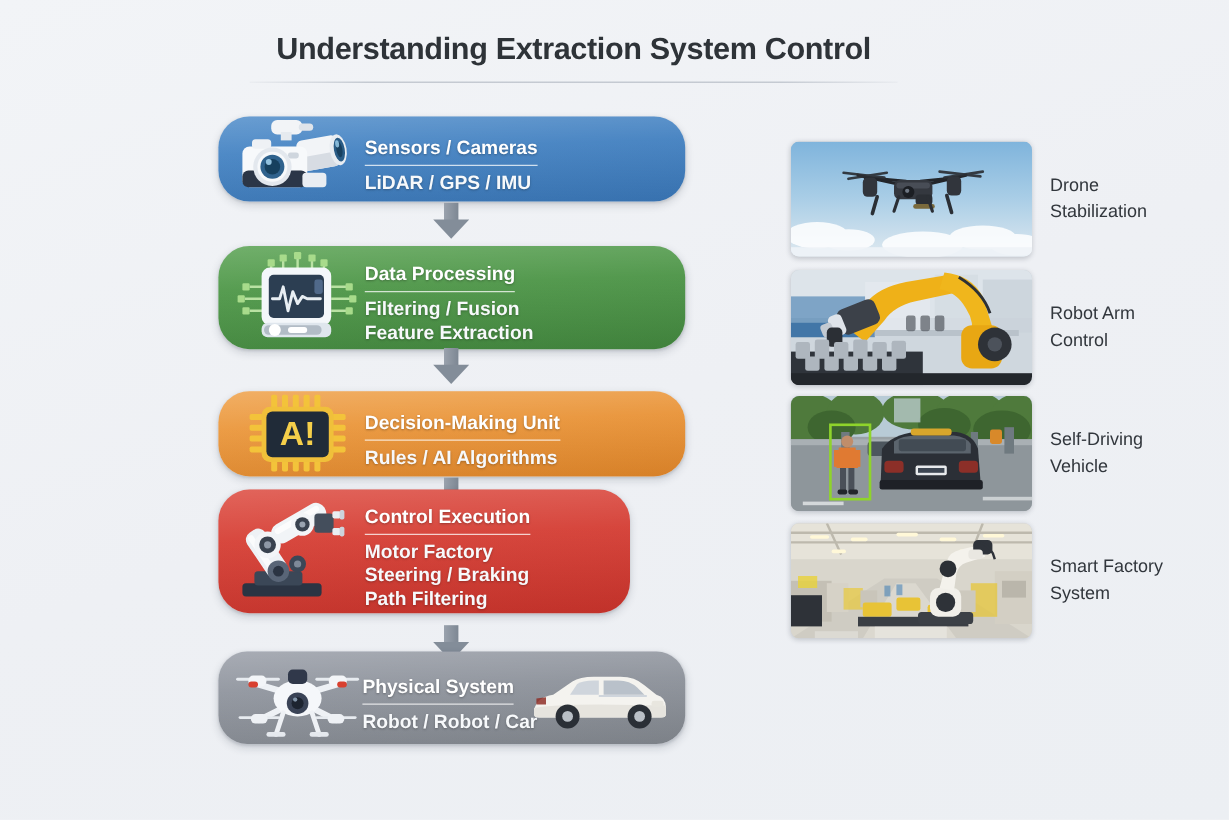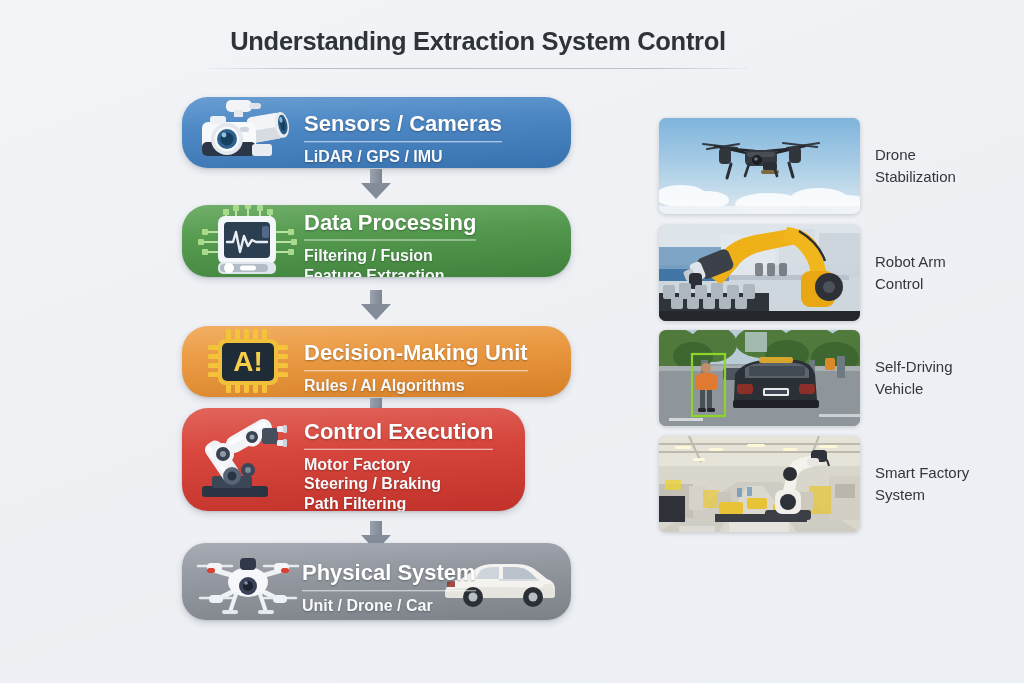--- a/index.html
+++ b/index.html
@@ -75,21 +75,21 @@
     height: 78px;
   }
   .box-text {
     position: absolute;
     left: 122px;
     top: 50%;
     transform: translateY(-50%);
     right: 10px;
   }
   .box-title {
-    font-size: 22px;
+    font-size: 16px;
     font-weight: bold;
     color: #ffffff;
     text-shadow: 0 1px 2px rgba(0,0,0,0.30);
     display: inline-block;
     padding-bottom: 4px;
     border-bottom: 1.5px solid rgba(255,255,255,0.75);
     margin-bottom: 5px;
     white-space: nowrap;
     margin-top: 12px;
   }
@@ -211,21 +211,21 @@
         <div class="box-title">Sensors / Cameras</div>
         <div class="box-sub">LiDAR / GPS / IMU</div>
       </div>
     </div>
 
     <div class="arrow" style="left:179px; top:72px;">
       <div class="shaft"></div>
       <div class="head"></div>
     </div>
 
-    <div class="flow-box" style="top:108px; width:389px; height:72px; background:linear-gradient(175deg,#56a04f,#43883f);">
+    <div class="flow-box" style="top:108px; width:389px; height:86px; background:linear-gradient(175deg,#56a04f,#43883f);">
       <div class="sheen"></div>
       <div class="box-icon">
         <svg viewBox="0 0 104 78" width="104" height="78">
 
           <g stroke="#bfe6a8" stroke-width="2" fill="none" opacity="0.95">
             <path d="M30 20 L30 12 M40 18 L40 8 M52 16 L52 6 M64 18 L64 8 M74 20 L74 12"></path>
             <path d="M24 30 L12 30 M24 40 L8 40 M24 50 L12 50"></path>
             <path d="M80 30 L94 30 M80 40 L98 40 M80 50 L94 50"></path>
             <path d="M30 62 L30 70 M44 62 L44 70 M60 62 L60 70"></path>
           </g>
@@ -412,21 +412,21 @@
           <rect x="104" y="30" width="10" height="5" rx="2" fill="#e8e6df"></rect>
           <circle cx="34" cy="43" r="10" fill="#2a2f36"></circle>
           <circle cx="34" cy="43" r="4.5" fill="#b9bfc6"></circle>
           <circle cx="94" cy="43" r="10" fill="#2a2f36"></circle>
           <circle cx="94" cy="43" r="4.5" fill="#b9bfc6"></circle>
           <path d="M60 26 L100 26" stroke="#cfd5dc" stroke-width="1.5"></path>
         </svg>
       </div>
       <div class="box-text" style="left:120px;">
         <div class="box-title">Physical System</div>
-        <div class="box-sub">Unit / Drone / Car</div>
+        <div class="box-sub">Robot / Robot / Car</div>
       </div>
     </div>
 
   </div>
 
   <div id="cases">
 
     <div class="case-row" style="top:0;">
       <div class="case-thumb">
         <svg viewBox="0 0 201 96" width="201" height="96" preserveAspectRatio="none">

